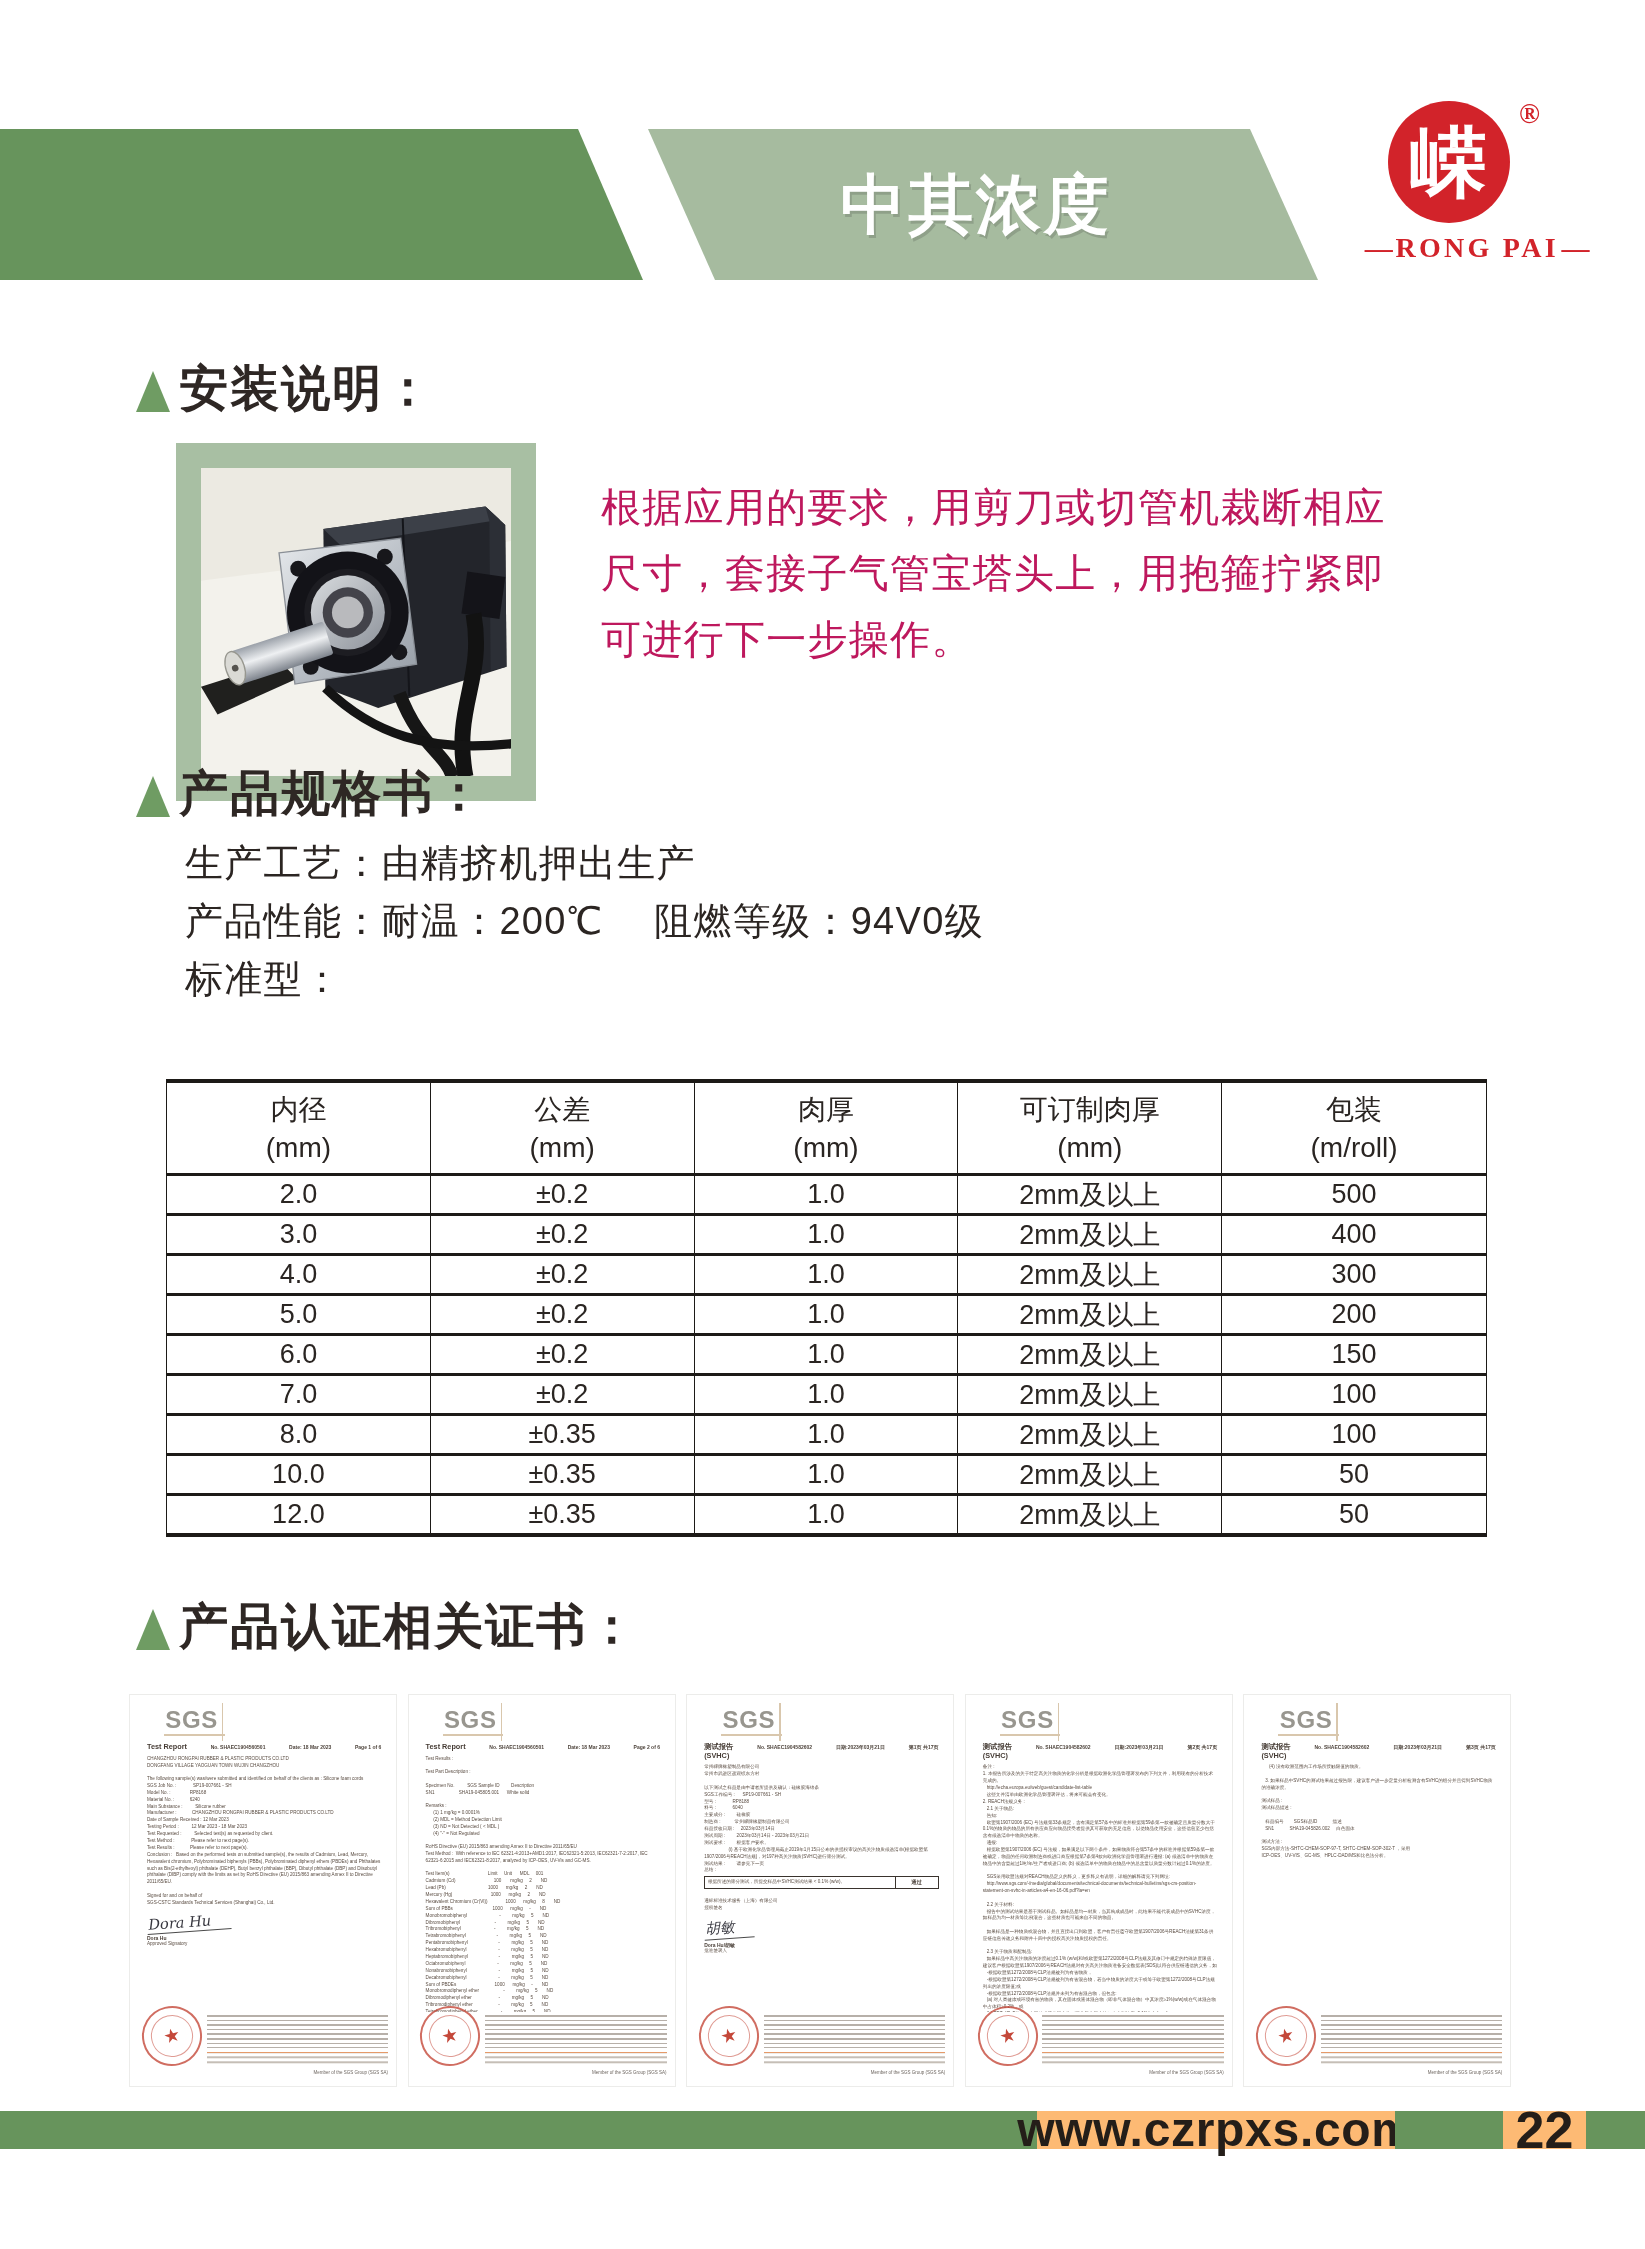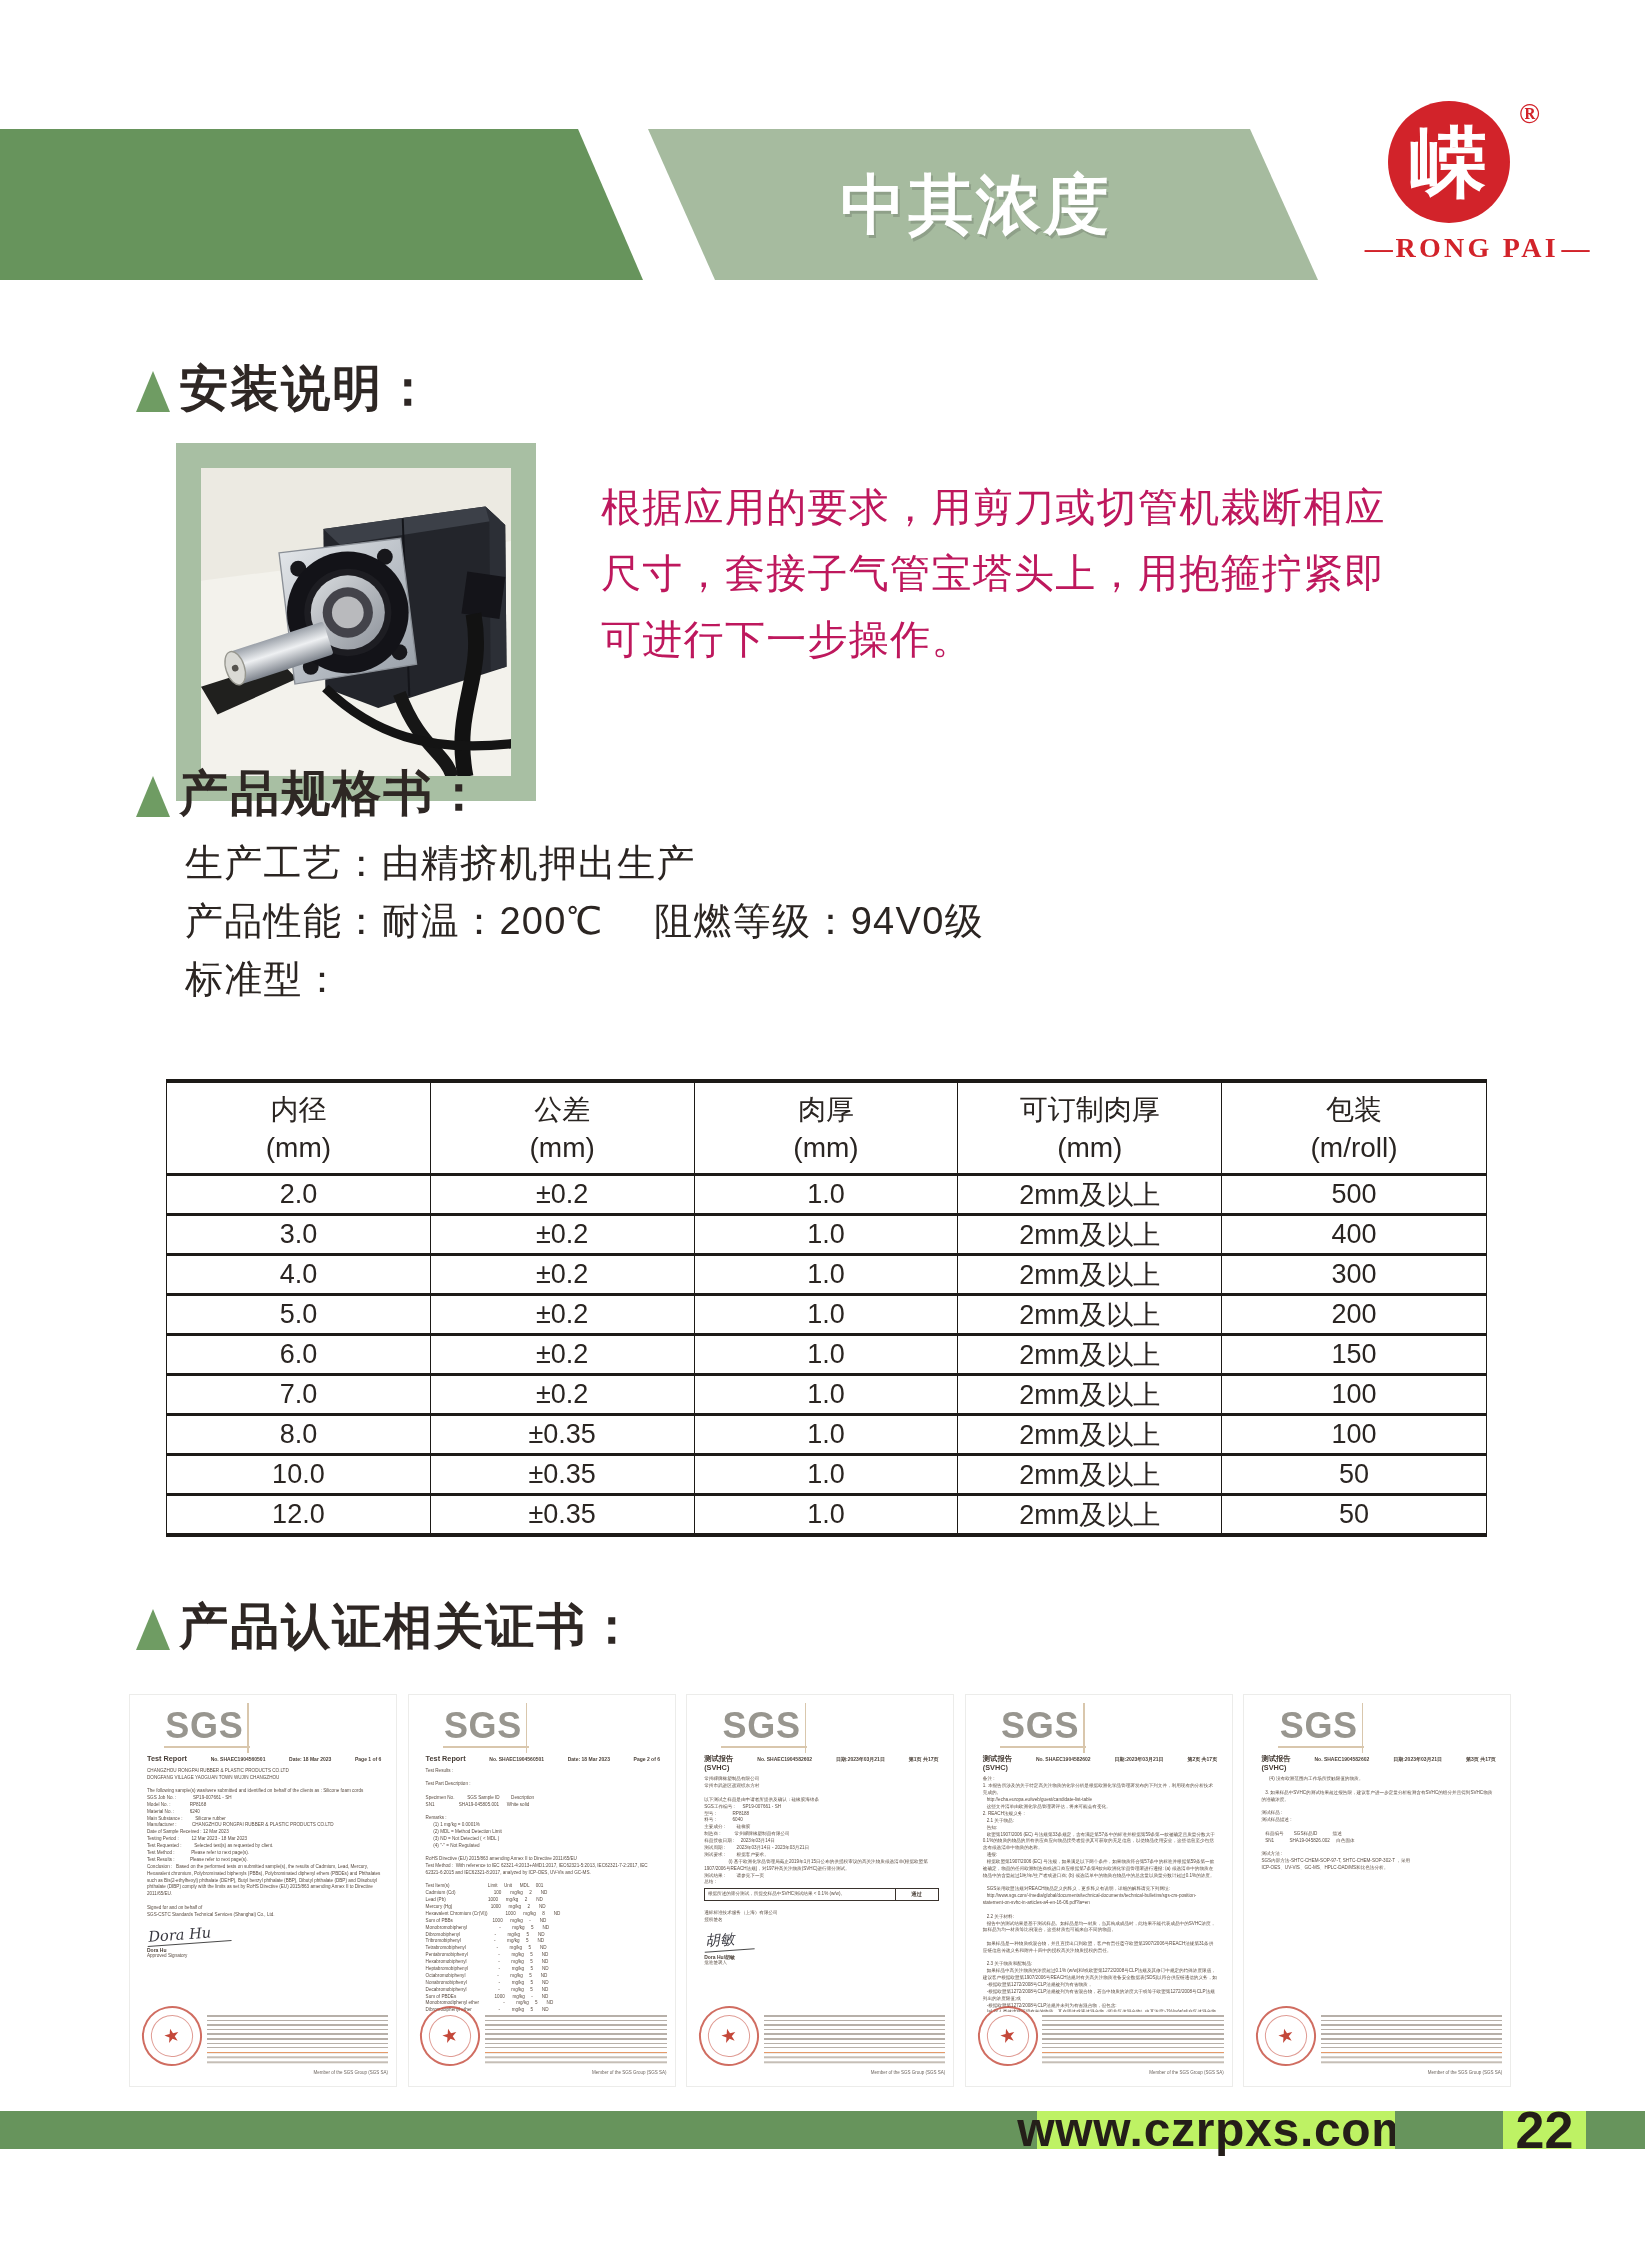--- a/index.html
+++ b/index.html
@@ -59,21 +59,21 @@
   .t-row{display:grid;grid-template-columns:repeat(5,1fr);border-bottom:3.3px solid #1d1a17;height:37px;}
   .t-row:last-child{border-bottom:none;}
   .t-cell{display:flex;align-items:center;justify-content:center;font-size:27px;color:#2a2522;
     border-right:1.3px solid #1d1a17;}
   .t-cell:last-child{border-right:none;}
 
   
   .certs-row{position:absolute;left:129px;top:1694px;display:flex;gap:10.6px;}
   .cert{width:268px;height:393px;background:#ffffff;border:0.7px solid #ececea;position:relative;
     padding:8px 14.6px 0 17px;box-sizing:border-box;overflow:hidden;}
-  .sgs{display:inline-block;font-size:36px;font-weight:800;color:#98968f;letter-spacing:0.7px;line-height:1;
+  .sgs{display:inline-block;font-size:24px;font-weight:800;color:#98968f;letter-spacing:0.7px;line-height:1;
     margin:5.3px 0 6.6px 17px;border-bottom:2px solid #d9c7ad;padding:0 6.6px 2px 1.3px;position:relative;}
   .sgs::after{content:"";position:absolute;right:1.3px;top:-5.3px;bottom:-6.6px;width:1.3px;background:#d9c7ad;}
   .cert-head{display:flex;justify-content:space-between;align-items:flex-start;gap:5.3px;margin-bottom:4px;}
   .cert-title{font-size:7.3px;font-weight:700;color:#463c35;line-height:1.2;white-space:pre-line;flex:none;max-width:60px;}
   .cert-no,.cert-date,.cert-page{font-size:5px;font-weight:700;color:#4e443c;padding-top:1.3px;white-space:nowrap;}
   .cert-body .cline{font-size:4.6px;line-height:1.5;color:#5a4c42;white-space:pre-wrap;min-height:6.6px;}
   .result-box{border:1px solid #3a332d;display:flex;margin:2px 0;background:#fff;}
   .rb-text{flex:1;font-size:4.6px;line-height:1.5;padding:2px 2.7px;color:#5a4c42;}
   .rb-verdict{width:42px;border-left:1px solid #3a332d;display:flex;align-items:center;justify-content:center;
     font-size:5.3px;font-weight:700;color:#4a4038;}
@@ -88,21 +88,21 @@
   .stamp-inner{position:absolute;inset:7.3px;border:1px solid rgba(196,72,58,.55);border-radius:50%;
     display:flex;align-items:center;justify-content:center;font-size:18.6px;color:#c4483a;}
   .disc{margin-left:66px;height:33px;background:repeating-linear-gradient(to bottom,#b7b0a9 0 1.7px,transparent 1.7px 4.6px);}
   .addr{margin-left:66px;margin-top:4px;border-top:1.3px solid #e59a69;padding-top:3.3px;height:10px;
     background:repeating-linear-gradient(to bottom,#c5beb6 0 1.7px,transparent 1.7px 5.3px);background-origin:content-box;}
   .member{text-align:right;font-size:4.5px;color:#6d6660;margin-top:4px;}
 
   
   .footer-bar{position:absolute;left:0;top:2111px;width:1646px;height:38px;display:flex;}
   .fg{background:#67945c;height:100%;}
-  .f-notch{background:#bef264;height:100%;display:flex;align-items:center;justify-content:center;overflow:visible;}
+  .f-notch{background:#fdba74;height:100%;display:flex;align-items:center;justify-content:center;overflow:visible;}
   .f-web{font-size:48px;font-weight:700;color:#241e19;line-height:1;letter-spacing:0.7px;}
   .f-num{font-size:52px;font-weight:700;color:#241e19;line-height:1;}
 </style>
 </head>
 <body>
 
 <div id="page">
 
   <div class="banner-layer">
     <div class="banner-dark"></div>

